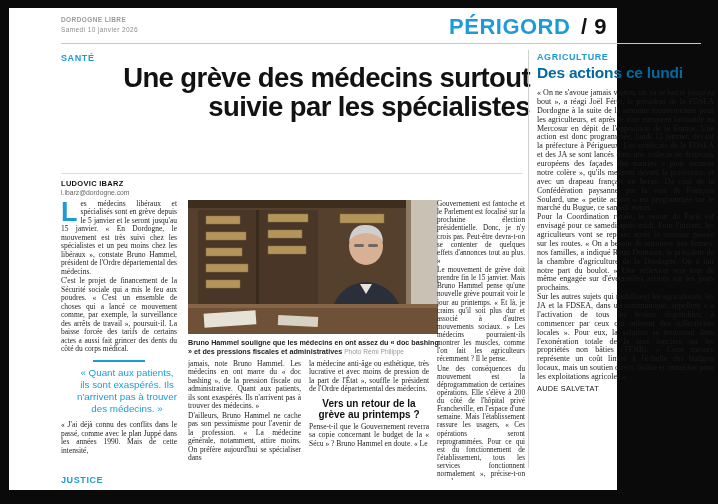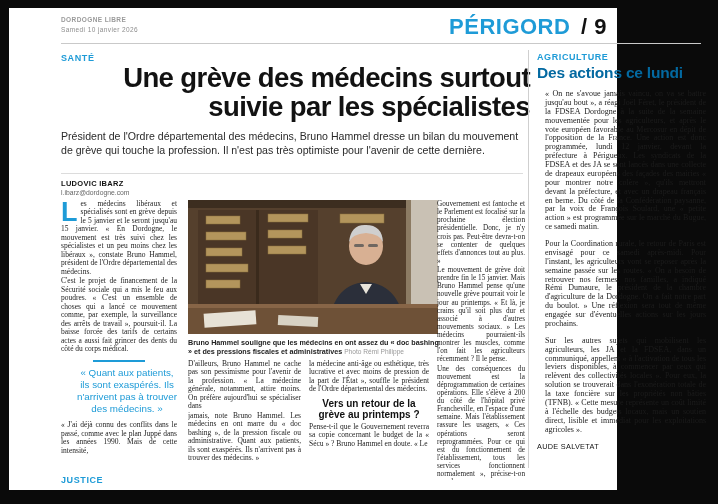--- a/index.html
+++ b/index.html
@@ -48,21 +48,21 @@
   .caption{position:absolute;left:179px;top:330px;width:252px;font-size:7.2px;line-height:1.25;
            font-weight:bold;color:#222;text-align:left;}
   .caption .credit{font-weight:normal;color:#999;font-size:6.6px;}
 
   
   .divider{position:absolute;left:519px;top:42px;width:1px;height:418px;background:#cfcfcf;}
   .agri{position:absolute;left:528px;top:44px;width:177px;}
   .agri-headline{font-size:15.5px;font-weight:bold;color:#0369a1;letter-spacing:-.2px;margin:2px 0 7px 0;}
   .agri-body{font-family:"Liberation Serif",serif;font-size:8px;line-height:1.11;color:#1c1c1c;
              text-align:justify;}
-  .agri-body p{margin:8px;}
+  .agri-body p{margin:0;}
   .agri-author{font-size:7.3px;font-weight:normal;color:#111;margin-top:2px;letter-spacing:.3px;}
 
   .k-justice{position:absolute;left:52px;top:467px;}
 </style>
 </head>
 <body>
 
 <div class="page">
 
   <div class="masthead">
@@ -70,21 +70,20 @@
     <div>Samedi 10 janvier 2026</div>
   </div>
   <div class="section-head">
     <span class="sec">PÉRIGORD</span>
     <span class="pg">/ 9</span>
   </div>
   <div class="header-rule"></div>
 
   <div class="kicker k-sante">SANTÉ</div>
   <h1 class="headline" style="margin:0">Une grève des médecins surtout suivie par les spécialistes</h1>
-  <div class="standfirst">Président de l'Ordre départemental des médecins, Bruno Hammel dresse un bilan du mouvement de grève qui touche la profession. Il n'est pas très optimiste pour l'avenir de cette dernière.</div>
   <div class="byline-rule"></div>
   <div class="byline">LUDOVIC IBARZ</div>
   <div class="byline-mail">l.ibarz@dordogne.com</div>
 
   <div class="bodycol col1">
     <p><span class="dropcap">L</span><span>es médecins libéraux et spécialisés sont en grève depuis le 5 janvier et le seront jusqu'au 15 janvier. « En Dordogne, le mouvement est très suivi chez les spécialistes et un peu moins chez les libéraux », constate Bruno Hammel, président de l'Ordre départemental des médecins.</span></p>
     <p>C'est le projet de financement de la Sécurité sociale qui a mis le feu aux poudres. « C'est un ensemble de choses qui a lancé ce mouvement comme, par exemple, la surveillance des arrêts de travail », poursuit-il. La baisse forcée des tarifs de certains actes a aussi fait grincer des dents du côté du corps médical.</p>
     <div class="quote-rule"></div>
     <div class="pullquote">« Quant aux patients, ils sont exaspérés. Ils n'arrivent pas à trouver des médecins. »</div>
     <p>« J'ai déjà connu des conflits dans le passé, comme avec le plan Juppé dans les années 1990. Mais de cette intensité,</p>
@@ -126,22 +125,22 @@
       <rect x="16" y="112" width="52" height="14" fill="#e7e2d6" transform="rotate(-4 42 119)"></rect>
       <rect x="90" y="116" width="40" height="10" fill="#d8d2c4" transform="rotate(3 110 121)"></rect>
     </svg>
   </div>
   <div class="caption">
     <span>Bruno Hammel souligne que les médecins en ont assez du « doc bashing » et des pressions fiscales et administratives</span>
     <span class="credit">Photo Rémi Philippe</span>
   </div>
 
   <div class="bodycol col2">
+    <p>jamais, note Bruno Hammel. Les médecins en ont marre du « doc bashing », de la pression fiscale ou administrative. Quant aux patients, ils sont exaspérés. Ils n'arrivent pas à trouver des médecins. »</p>
     <p>D'ailleurs, Bruno Hammel ne cache pas son pessimisme pour l'avenir de la profession. « La médecine générale, notamment, attire moins. On préfère aujourd'hui se spécialiser dans</p>
-    <p>jamais, note Bruno Hammel. Les médecins en ont marre du « doc bashing », de la pression fiscale ou administrative. Quant aux patients, ils sont exaspérés. Ils n'arrivent pas à trouver des médecins. »</p>
   </div>
 
   <div class="bodycol col3">
     <p>la médecine anti-âge ou esthétique, très lucrative et avec moins de pression de la part de l'État », souffle le président de l'Ordre départemental des médecins.</p>
     <div class="crosshead">Vers un retour de la grève au printemps ?</div>
     <p>Pense-t-il que le Gouvernement reverra sa copie concernant le budget de la « Sécu » ? Bruno Hammel en doute. « Le</p>
   </div>
 
   <div class="bodycol col4">
     <p>Gouvernement est fantoche et le Parlement est focalisé sur la prochaine élection présidentielle. Donc, je n'y crois pas. Peut-être devra-t-on se contenter de quelques effets d'annonces tout au plus. »</p>

